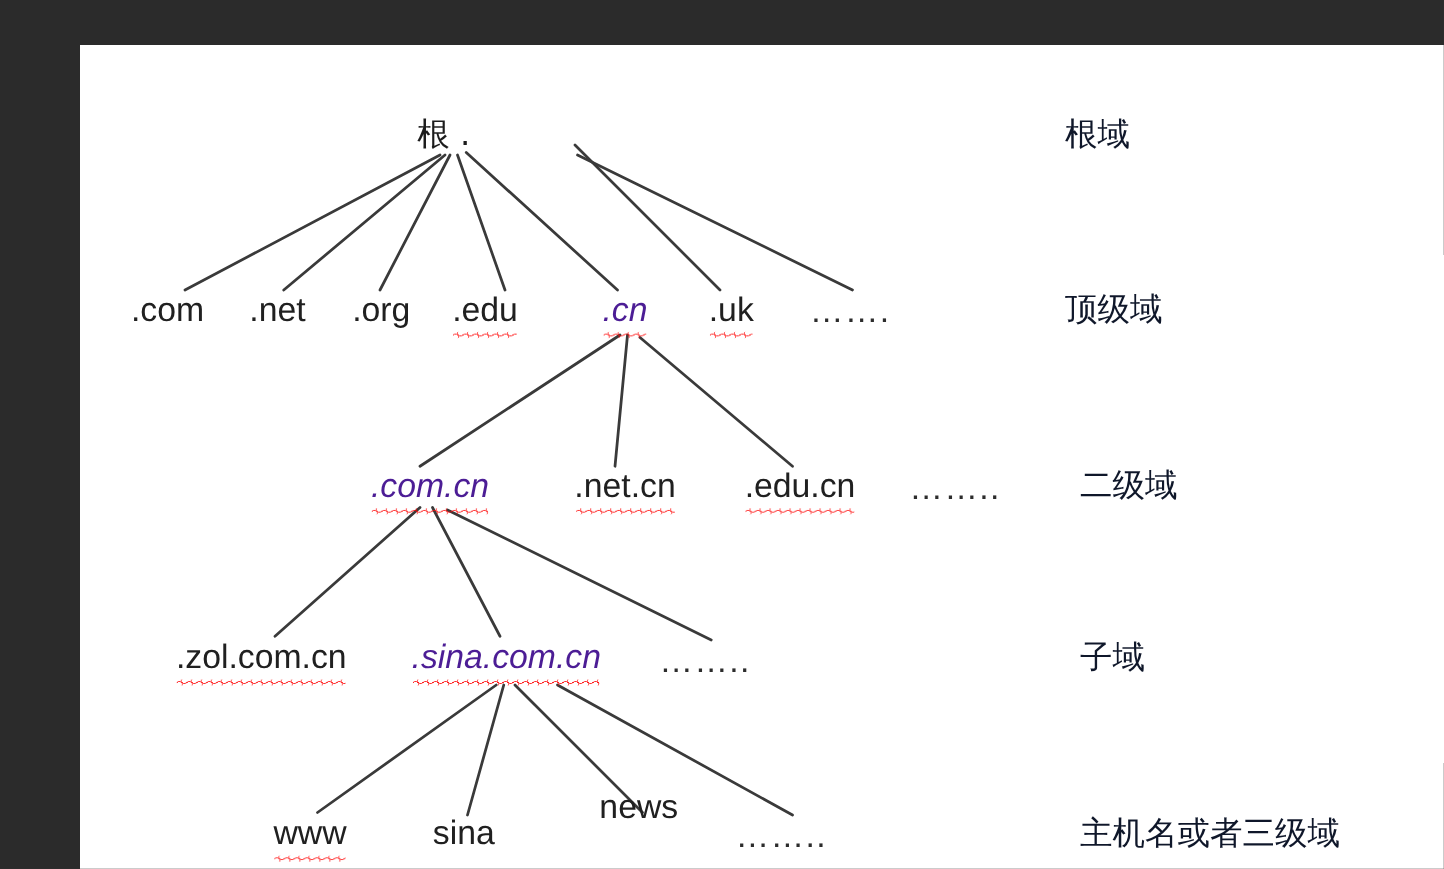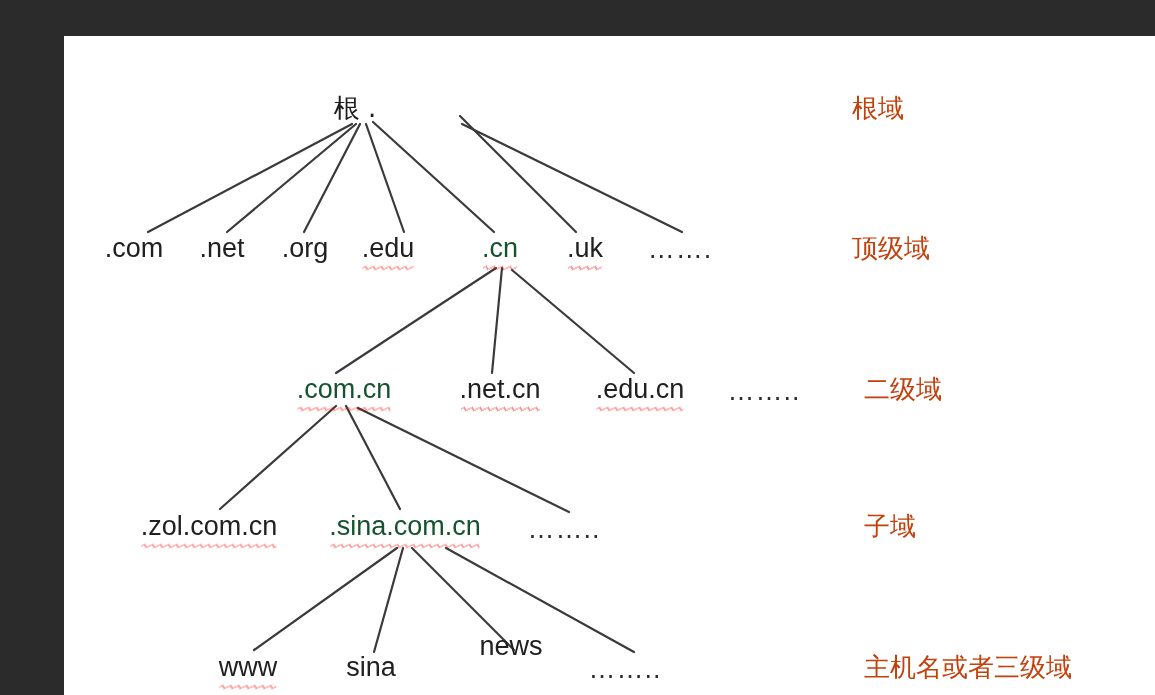--- a/index.html
+++ b/index.html
@@ -37,36 +37,36 @@
   }
   .node {
     position: absolute;
     white-space: nowrap;
     font-size: 27px;
     line-height: 1;
     color: #202020;
     font-family: "Liberation Sans", "DejaVu Sans", sans-serif;
     transform: translate(-50%, -50%);
   }
-  .node.red { color: #14532d; }
+  .node.red { color: #4c1d95; font-style: italic; }
   .node.cjk {
     font-family: "DejaVu Sans", "Liberation Sans", sans-serif;
     font-size: 26px;
     color: #1c1c1c;
   }
   .node.dots {
     color: #2c2c2c;
     letter-spacing: 1px;
   }
   .tier-label {
     position: absolute;
     white-space: nowrap;
     font-size: 26px;
     line-height: 1;
-    color: #c2410c;
+    color: #0f172a;
     font-family: "DejaVu Sans", "Liberation Sans", sans-serif;
     transform: translate(0, -50%);
   }
   .squiggle {
     position: absolute;
     height: 5px;
     left: 50%;
     transform: translateX(-50%);
     bottom: -9px;
     background-image:

